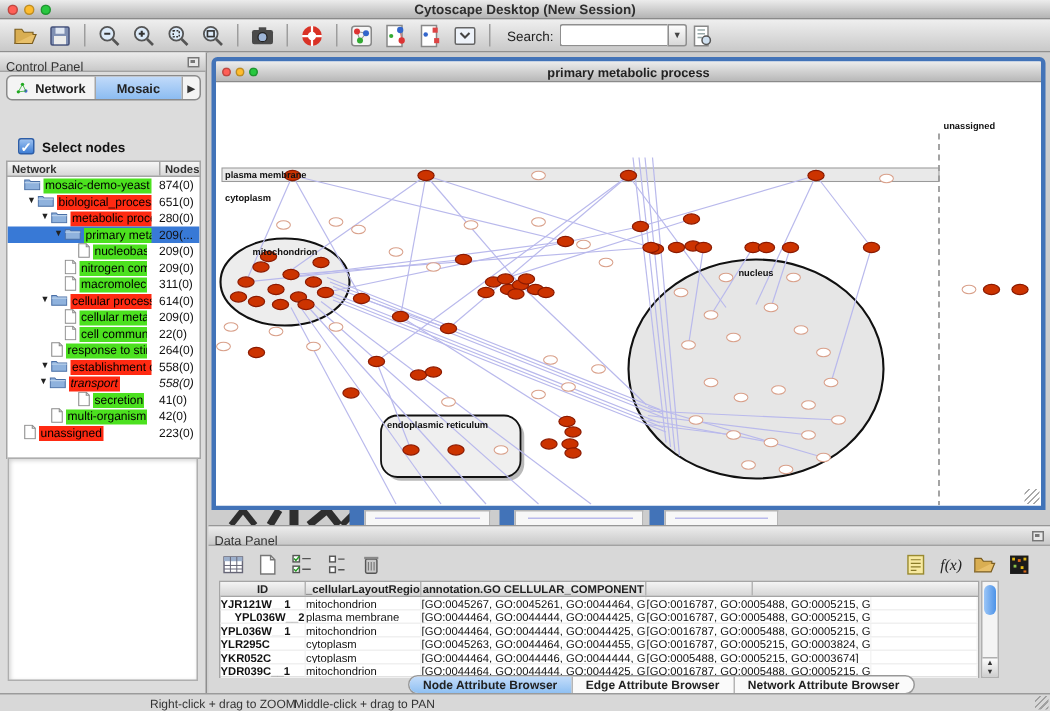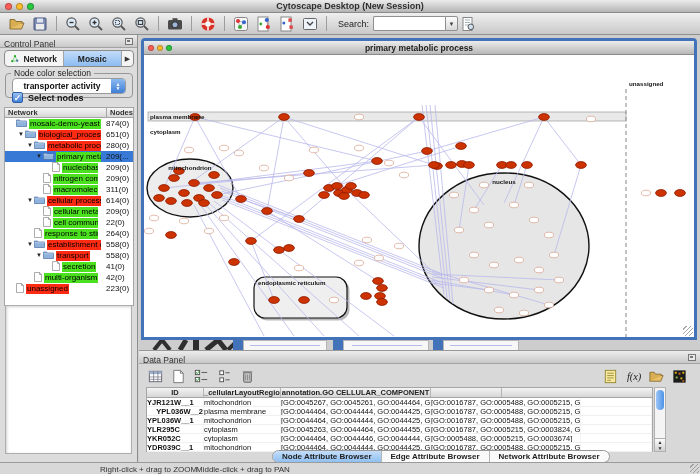--- a/index.html
+++ b/index.html
@@ -231,30 +231,20 @@
               <path d="M4 13L9 4l4 8z" fill="none" stroke="#2a2" stroke-width=".9"></path>
             </svg>
           </span>
           <span>Network</span>
         </span>
         <span class="cp-tab selected">
           <span>Mosaic</span>
         </span>
         <span class="cp-tab-arrow">▶</span>
       </div>
-    <div class="groupbox">
-      <span class="groupbox-label">Node color selection</span>
-      <div class="dropdown">
-        <span class="val">transporter activity</span>
-        <span class="stepper">
-            <span>▲</span>
-            <span>▼</span>
-          </span>
-      </div>
-    </div>
     <div class="checkbox-row">
       <span class="checkbox">✓</span>
       <span>Select nodes</span>
     </div>
     <div class="tree-header">
       <span class="c1">Network</span>
       <span class="c2">Nodes</span>
     </div>
     <div id="tree">
         <div class="tree-row" style="padding-left: 3px;">
@@ -358,21 +348,21 @@
         </div>
         <div class="tree-row" style="padding-left: 21px;">
           <span class="tr-arrow">▼</span>
           <span class="tr-icon"><svg width="11" height="9" viewBox="0 0 11 9">
               <path d="M.5 2h3l1 1h6v5.5H.5z" fill="#8fb2dd" stroke="#4a6fa5" stroke-width=".7"></path>
               <path d="M.5 3.8h10" stroke="#b9d0ea" stroke-width=".8"></path>
             </svg></span>
           <span class="tr-label lbl-red" style="max-width: 54px;">establishment of lo</span>
           <span class="tr-count">558(0)</span>
         </div>
-        <div class="tree-row" style="padding-left: 30px;">
+        <div class="tree-row" style="padding-left: 20px; font-style: italic;">
           <span class="tr-arrow">▼</span>
           <span class="tr-icon"><svg width="11" height="9" viewBox="0 0 11 9">
               <path d="M.5 2h3l1 1h6v5.5H.5z" fill="#8fb2dd" stroke="#4a6fa5" stroke-width=".7"></path>
               <path d="M.5 3.8h10" stroke="#b9d0ea" stroke-width=".8"></path>
             </svg></span>
           <span class="tr-label lbl-red" style="max-width: 45px;">transport</span>
           <span class="tr-count">558(0)</span>
         </div>
         <div class="tree-row" style="padding-left: 39px;">
           <span class="tr-arrow"></span>

